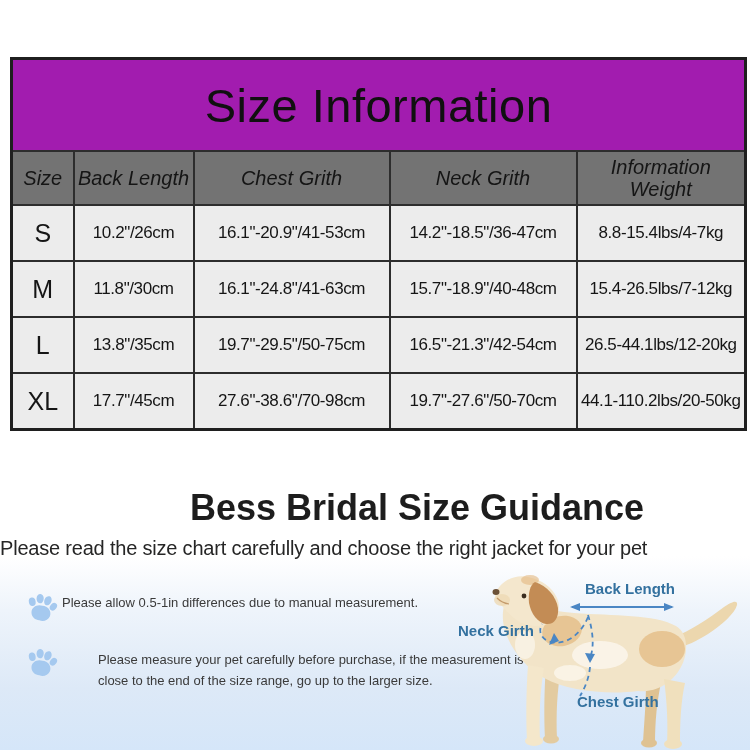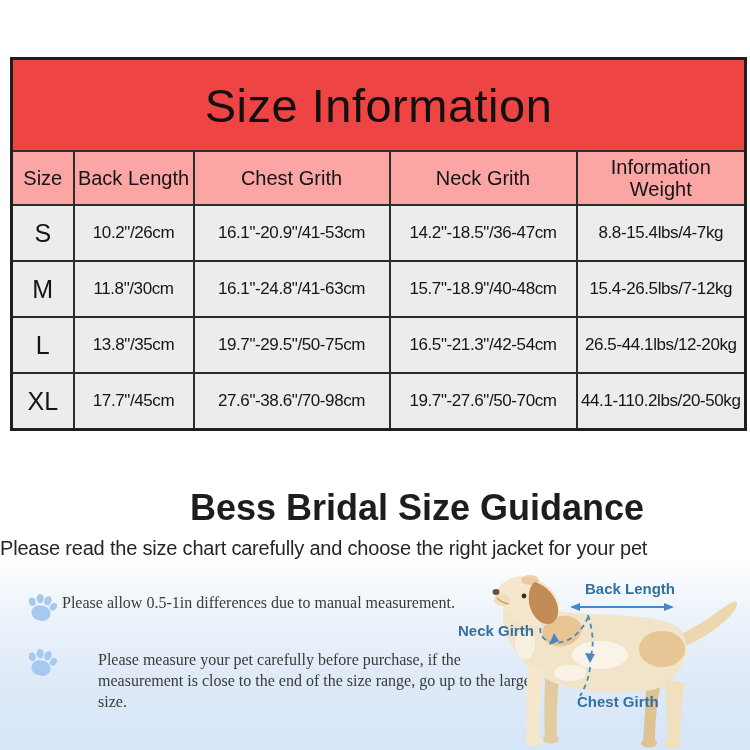--- a/index.html
+++ b/index.html
@@ -4,35 +4,35 @@
 <style>
   html,body{margin:0;padding:0;background:#ffffff;}
   body{width:750px;height:750px;font-family:"Liberation Sans",sans-serif;}
   .frame{position:relative;width:750px;height:750px;background:#ffffff;overflow:hidden;}
 
   
   .size-table{position:absolute;left:10px;top:57px;width:734px;border-collapse:collapse;
               table-layout:fixed;border:3px solid #1f1f1f;color:#151515;}
   .size-table td{border:2px solid #2d2d2d;text-align:center;vertical-align:middle;
                  white-space:nowrap;overflow:hidden;}
-  .title-cell{height:88px;background:#ef4444;font-size:47px;letter-spacing:.5px;color:#101010;}
-  .head-row td{height:50px;background:#fca5a5;font-size:20px;white-space:normal;line-height:1.1;}
+  .title-cell{height:88px;background:#a21caf;font-size:47px;letter-spacing:.5px;color:#101010;}
+  .head-row td{height:50px;background:#737373;font-size:20px;white-space:normal;line-height:1.1;font-style:italic;}
   .data-row td{height:52px;background:#ececec;font-size:17px;letter-spacing:-0.4px;}
   .data-row td.size-cell{font-size:25px;letter-spacing:0;}
 
   
   .g-heading{position:absolute;top:487px;left:0;width:750px;text-align:center;
              font-size:36px;font-weight:bold;color:#1d1d1d;margin-left:42px;}
   .g-sub{position:absolute;top:537px;left:0;width:750px;text-align:left;
          font-size:20px;color:#262626;letter-spacing:-0.2px;}
 
   .bottom-bg{position:absolute;left:0;top:556px;width:750px;height:194px;
              background:linear-gradient(180deg,#ffffff 0%,#eef4fb 28%,#dde9f7 68%,#d5e6f9 100%);}
 
-  .note{position:absolute;left:62px;width:448px;font-size:16px;line-height:21px;color:#3a3a3a;font-family:Liberation Serif, serif;}
+  .note{position:absolute;left:62px;width:448px;font-size:13px;line-height:21px;color:#3a3a3a;}
   .note-1{top:592px;}
   .note-2{top:649px;margin-left:36px;}
   .paw{position:absolute;left:24px;transform:rotate(12deg);}
   .paw-1{top:592px;}
   .paw-2{top:647px;}
 
   
   .dog-area{position:absolute;left:450px;top:553px;width:300px;height:197px;}
   .dog-area svg.dog{position:absolute;left:0;top:0;}
   .diag-label{position:absolute;font-size:15px;font-weight:bold;color:#33719f;white-space:nowrap;}

